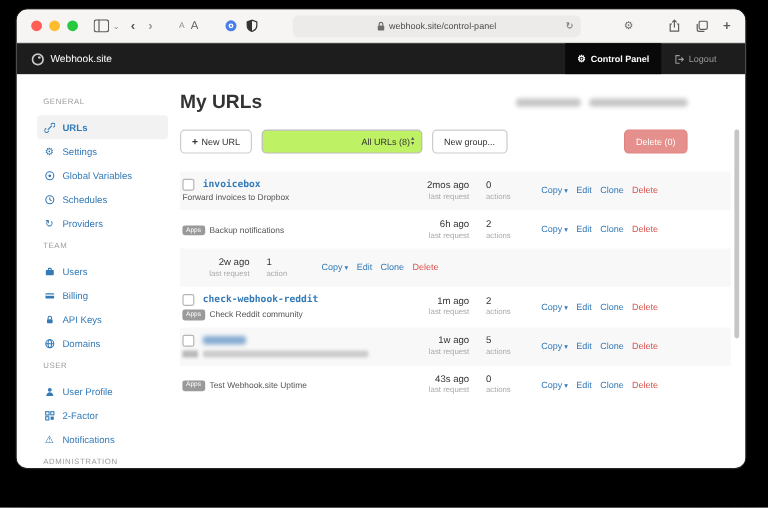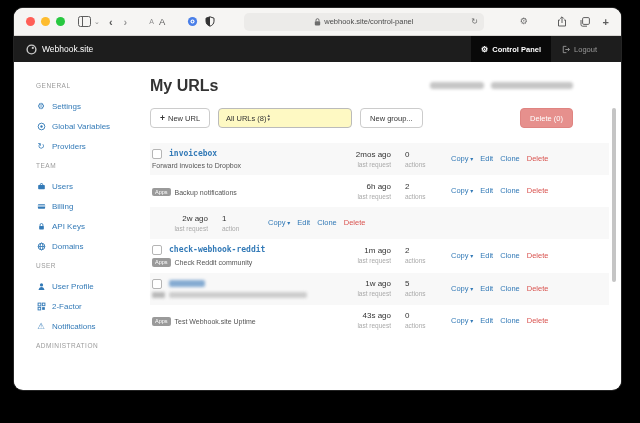--- a/index.html
+++ b/index.html
@@ -48,22 +48,22 @@
   .mhead{display:flex;justify-content:space-between;align-items:flex-start;margin:15px 36px 0 0;}
   .mhead h1{margin:0;font-size:16px;font-weight:bold;color:#333;}
   .redact-user{display:flex;gap:7px;margin-top:5px;}
   .rb{display:inline-block;height:7px;border-radius:3px;background:#c6c6c6;filter:blur(1.8px);}
   .rb1{width:54px}.rb2{width:82px}
   .controls{display:flex;align-items:center;gap:8px;margin:13px 0 9px 0;padding-right:36px;}
   .btn{height:20px;border:1px solid #ccc;border-radius:4px;background:#fff;font-size:7.5px;color:#333;
        padding:0 9px;display:inline-flex;align-items:center;gap:3px;font-family:inherit;box-sizing:border-box;}
   .btn b{font-size:8.5px;}
   .btn.danger{margin-left:auto;background:#e6908d;border-color:#df8481;color:#fff;}
-  .select{height:20px;border:1px solid #bbb;border-radius:4px;background:#fef9c3;width:134px;display:flex;
-          align-items:center;justify-content:flex-start;font-size:7.5px;color:#333;padding-left:7px;box-sizing:border-box;}
+  .select{height:20px;border:1px solid #bbb;border-radius:4px;background:#bef264;width:134px;display:flex;
+          align-items:center;justify-content:flex-end;font-size:7.5px;color:#333;padding-left:7px;box-sizing:border-box;}
   .stepper{display:flex;flex-direction:column;font-size:4.5px;line-height:4px;color:#555;padding-right:5px;}
   
   .table{margin-top:15px;}
   .trow{display:flex;align-items:center;padding:5px 42px 6px 2px;min-height:21px;}
   .trow.striped{background:#f8f8f8;}
   .rmain{flex:1;min-width:0;}
   .l1{display:flex;align-items:center;gap:7px;height:11px;}
   .cb{width:8px;height:8px;border:1px solid #b5b5b5;border-radius:2px;background:#fff;flex:none;}
   .rname{font-family:"DejaVu Sans Mono",monospace;font-size:8px;font-weight:bold;color:#337ab7;text-decoration:none;}
   .l2{margin-top:3px;font-size:7px;color:#555;display:flex;align-items:center;gap:4px;}
@@ -174,32 +174,51 @@
         </span>
         <span>Logout</span>
       </span>
     </div>
   </div>
 
   <div class="content">
     <aside class="sidebar" id="sidebar">
         <div class="ssec">
           <div class="shdr">GENERAL</div>
+          <div class="sitem active">
+            <span class="sicon">
+              <svg width="9" height="9" viewBox="0 0 10 10">
+                <path d="M3.1 6.9l3.8-3.8" fill="none" stroke="#337ab7"></path>
+                <path d="M4.1 7.9 3 9a1.8 1.8 0 0 1-2.5-2.5L1.6 5.4" fill="none" stroke="#337ab7"></path>
+                <path d="M5.9 2.1 7 1a1.8 1.8 0 0 1 2.5 2.5L8.4 4.6" fill="none" stroke="#337ab7"></path>
+              </svg>
+            </span>
+            <span>URLs</span>
+          </div>
           <div class="sitem">
             <span class="sicon">⚙</span>
             <span>Settings</span>
           </div>
           <div class="sitem">
             <span class="sicon">
               <svg width="9" height="9" viewBox="0 0 10 10">
                 <circle cx="5" cy="5" r="3.7" fill="none" stroke="#337ab7"></circle>
                 <circle cx="5" cy="5" r="1.3" fill="#337ab7"></circle>
               </svg>
             </span>
             <span>Global Variables</span>
+          </div>
+          <div class="sitem">
+            <span class="sicon">
+              <svg width="9" height="9" viewBox="0 0 10 10">
+                <circle cx="5" cy="5" r="3.7" fill="none" stroke="#337ab7"></circle>
+                <path d="M5 2.8V5l1.7 1" fill="none" stroke="#337ab7"></path>
+              </svg>
+            </span>
+            <span>Schedules</span>
           </div>
           <div class="sitem">
             <span class="sicon">↻</span>
             <span>Providers</span>
           </div>
         </div>
         <div class="ssec">
           <div class="shdr">TEAM</div>
           <div class="sitem">
             <span class="sicon">

